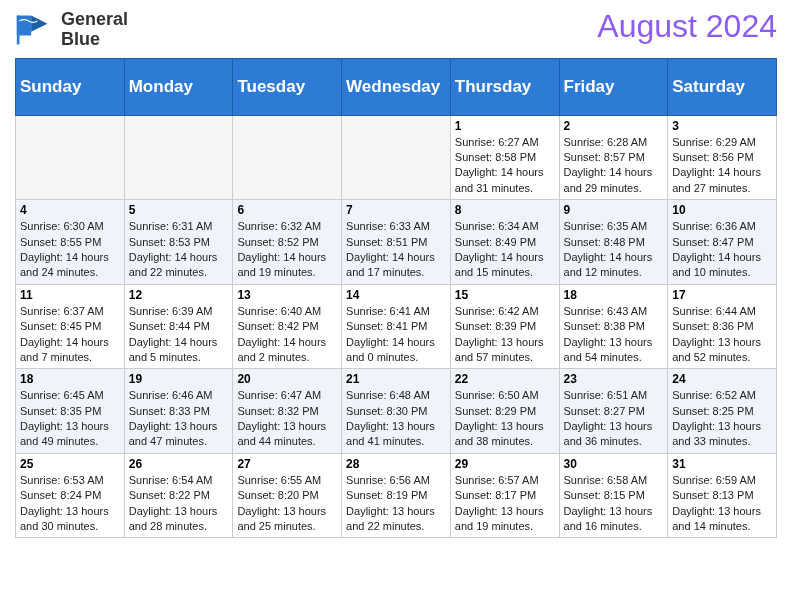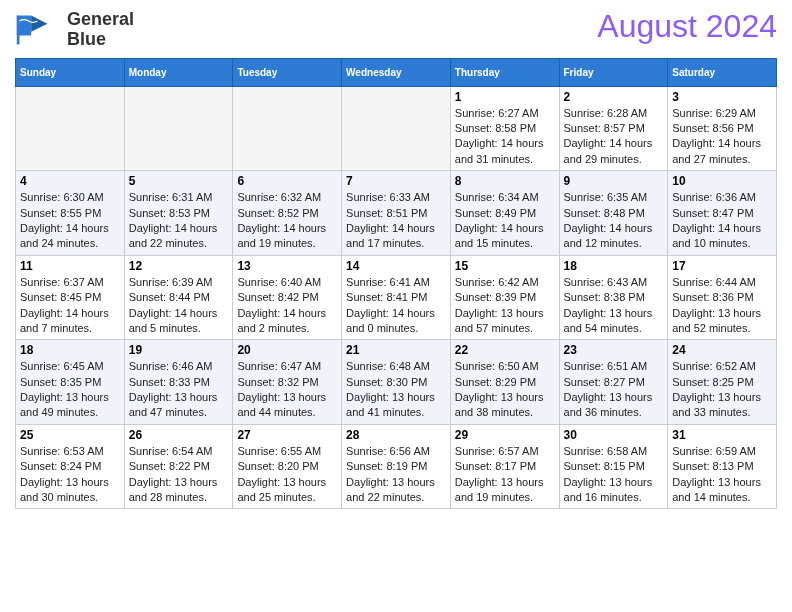--- a/index.html
+++ b/index.html
@@ -18,21 +18,21 @@
     }
     .header {
       display: flex;
       justify-content: space-between;
       align-items: flex-start;
       margin-bottom: 8px;
     }
     .logo {
       display: flex;
       align-items: center;
-      gap: 16px;
+      gap: 10px;
       justify-content: space-between;
     }
     .logo-text {
       font-size: 18px;
       font-weight: bold;
       color: #333;
       line-height: 1.1;
     }
     .logo-icon {
       width: 36px;
@@ -53,24 +53,24 @@
       margin-top: 2px;
     }
     .calendar {
       width: 100%;
       border-collapse: collapse;
       font-size: 10.5px;
     }
     .calendar th {
       background: #2e7bd6;
       color: #fff;
-      padding: 8px 4px;
+      padding: 18px 4px;
       text-align: left;
       font-weight: bold;
-      font-size: 10px;
+      font-size: 17px;
       border: 1px solid #1a5fa8;
     }
     .calendar td {
       border: 1px solid #ccc;
       vertical-align: top;
       padding: 3px 4px;
       width: calc(100% / 7);
       min-height: 75px;
       background: #fff;
     }

